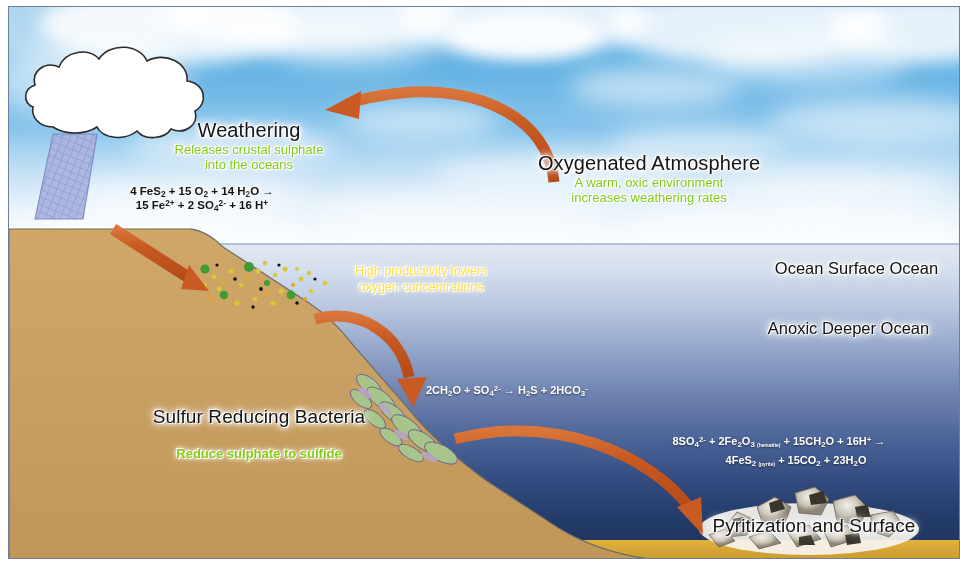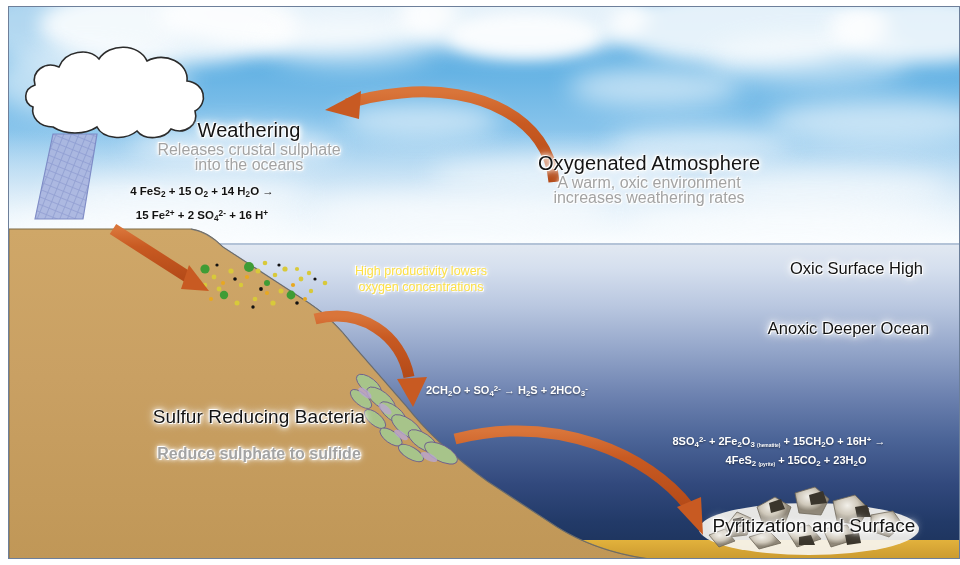--- a/index.html
+++ b/index.html
@@ -65,21 +65,21 @@
   }
 
   
   .tblock{position:absolute;text-align:center;color:#111;}
   .ttl{
     font-size:20px;font-weight:400;letter-spacing:.1px;color:#141414;
     text-shadow:0 0 5px #fff,0 0 5px #fff,0 0 9px #fff,0 0 12px #fff,1px 1px 0 #fff,-1px -1px 0 #fff;
     white-space:nowrap;
   }
   .sub{
-    font-size:16px;font-weight:400;line-height:15px;color:#a3a3a3;
+    font-size:13px;font-weight:400;line-height:15px;color:#84cc16;
     text-shadow:0 0 4px #fff,0 0 4px #fff,0 0 8px #fff,1px 1px 0 #fff,-1px -1px 0 #fff;
     white-space:nowrap;
   }
   .note{
     font-size:12.5px;line-height:16px;color:#fde047;font-weight:400;
     text-shadow:0 0 4px #fff,0 0 5px #fff,0 0 9px #fff,1px 1px 0 #fff,-1px -1px 0 #fff;
     white-space:nowrap;
   }
   .eq-dark{
     font-size:11.5px;font-weight:700;color:#111;white-space:nowrap;
@@ -310,36 +310,36 @@
     </svg>
 
     <div class="tblock" style="left:120px;top:112px;width:240px;">
       <div class="ttl">Weathering</div>
       <div class="sub">Releases crustal sulphate</div>
       <div class="sub">into the oceans</div>
     </div>
 
     <div class="tblock" style="left:78px;top:178px;width:230px;">
       <div class="eq-dark">4 FeS<sub>2</sub> + 15 O<sub>2</sub> + 14 H<sub>2</sub>O →</div>
-      <div class="eq-dark" style="margin-top:10px;">15 Fe<sup>2+</sup> + 2 SO<sub>4</sub><sup>2-</sup> + 16 H<sup>+</sup></div>
+      <div class="eq-dark" style="margin-top:0;">15 Fe<sup>2+</sup> + 2 SO<sub>4</sub><sup>2-</sup> + 16 H<sup>+</sup></div>
     </div>
 
     <div class="tblock" style="left:505px;top:145px;width:270px;">
       <div class="ttl">Oxygenated Atmosphere</div>
       <div class="sub">A warm, oxic environment</div>
       <div class="sub">increases weathering rates</div>
     </div>
 
     <div class="tblock" style="left:322px;top:256px;width:180px;">
       <div class="note">High productivity lowers</div>
       <div class="note">oxygen concentrations</div>
     </div>
 
     <div class="tblock" style="left:760px;top:252px;width:175px;">
-      <div class="zone-lbl">Oxic Surface High</div>
+      <div class="zone-lbl">Ocean Surface Ocean</div>
     </div>
     <div class="tblock" style="left:742px;top:312px;width:195px;">
       <div class="zone-lbl">Anoxic Deeper Ocean</div>
     </div>
 
     <div class="tblock" style="left:417px;top:377px;width:200px;text-align:left;">
       <div class="eq-light">2CH<sub>2</sub>O + SO<sub>4</sub><sup>2-</sup> → H<sub>2</sub>S + 2HCO<sub>3</sub><sup>-</sup></div>
     </div>
 
     <div class="tblock" style="left:135px;top:399px;width:230px;">

